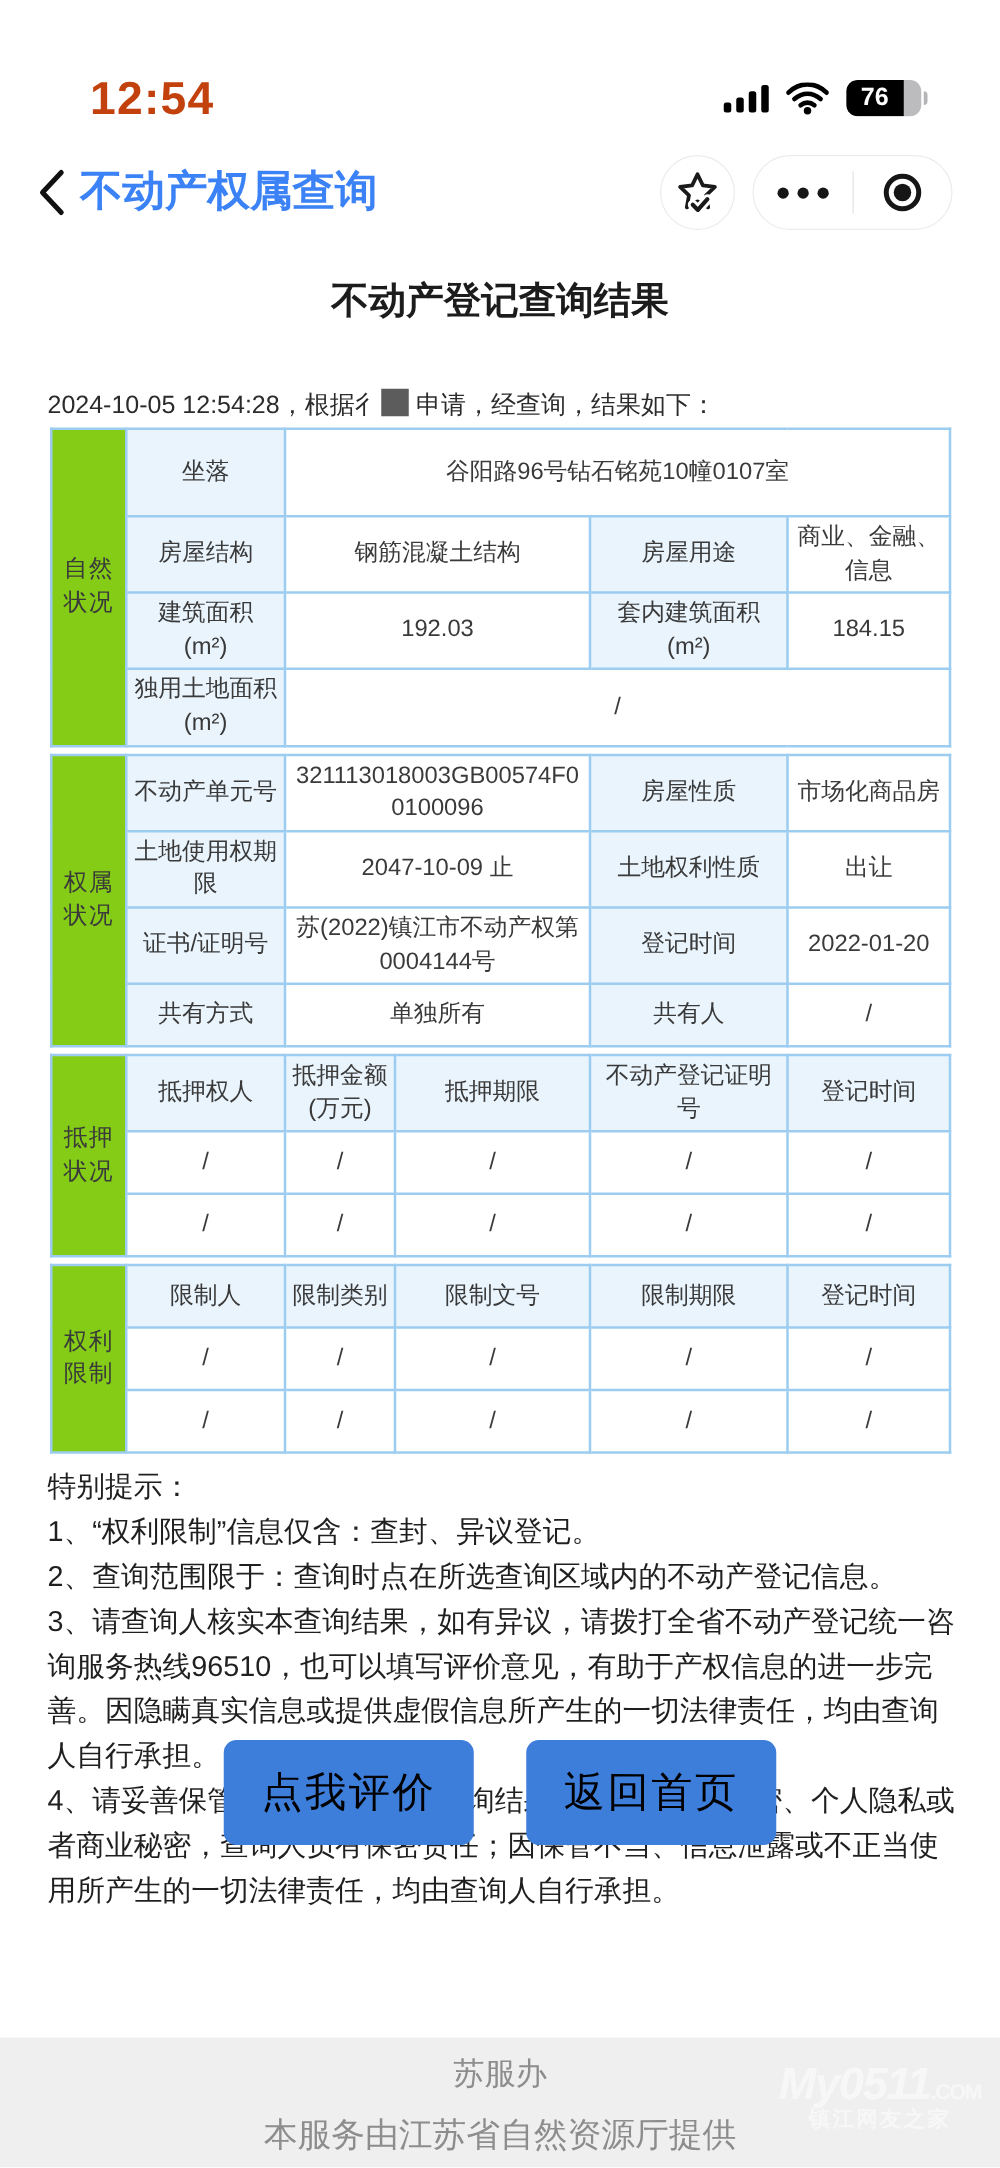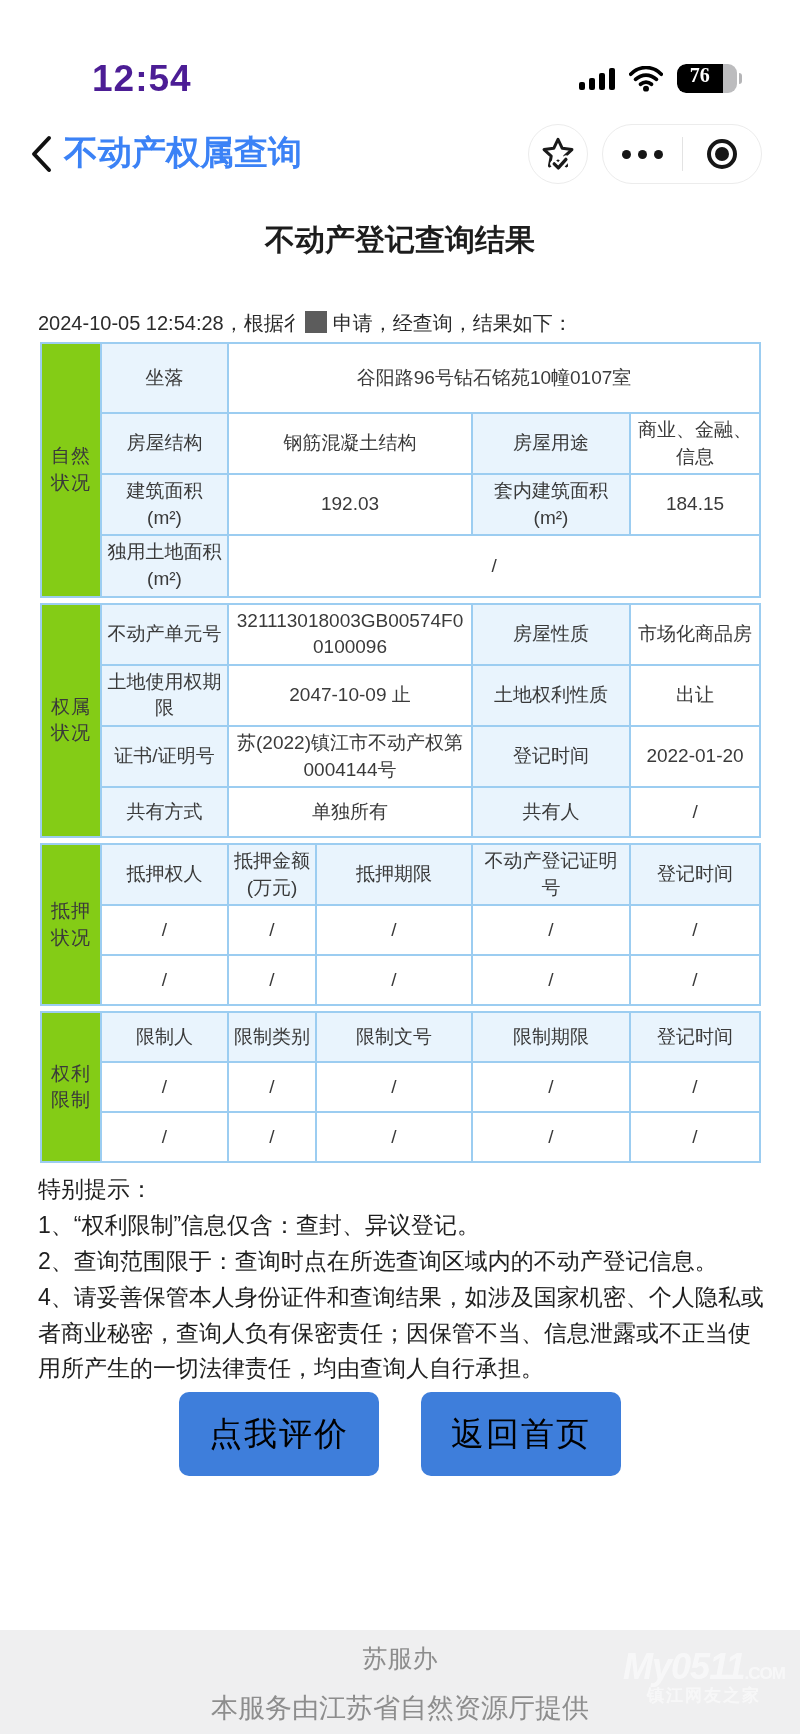--- a/index.html
+++ b/index.html
@@ -1,26 +1,26 @@
 <!DOCTYPE html>
 <html><head>
 <meta charset="utf-8">
 <style>
   * { margin:0; padding:0; box-sizing:border-box; }
   html,body { width:800px; height:1734px; }
   body { position:relative; background:#ffffff; font-family:"Liberation Sans", sans-serif; color:#222; overflow:hidden; }
 
   
-  .time { position:absolute; left:92px; top:58px; font-size:37px; font-weight:700; color:#4c1d95; letter-spacing:1px; }
+  .time { position:absolute; left:72px; top:58px; font-size:37px; font-weight:700; color:#c2410c; letter-spacing:1px; }
   .status-icons { position:absolute; right:58px; top:64px; display:flex; align-items:center; gap:14px; }
   .sigbars { display:flex; align-items:flex-end; gap:4px; height:22px; }
   .sigbars i { display:block; width:6px; background:#000; border-radius:2px; }
   .battery { position:relative; width:60px; height:29px; border-radius:9px; background:#bcbcbe; overflow:hidden; }
   .battery .fill { position:absolute; left:0; top:0; bottom:0; width:76%; background:#000; border-radius:9px 0 0 9px;
-                   display:flex; justify-content:center; color:#fff; font-size:20px; font-weight:700;font-family:Liberation Serif, serif; }
+                   display:flex; align-items:center; justify-content:center; color:#fff; font-size:20px; font-weight:700; }
   .battery-nub { width:3px; height:11px; background:#b5b5b7; border-radius:0 3px 3px 0; margin-left:-12px; }
 
   
   .navbar { position:absolute; left:0; top:108px; width:800px; height:92px; background:#fff; }
   .back { position:absolute; left:28px; top:26px; width:26px; height:40px; cursor:pointer; }
   .nav-title { position:absolute; left:64px; top:22px; font-size:34px; font-weight:700; color:#3b82f6; }
   .fav-btn { position:absolute; left:528px; top:16px; width:60px; height:60px; border:1px solid #ececec; border-radius:50%;
              background:#fff; display:flex; align-items:center; justify-content:center; }
   .capsule { position:absolute; left:602px; top:16px; width:160px; height:60px; border:1px solid #ececec; border-radius:30px;
              background:#fff; display:flex; align-items:center; }
@@ -274,20 +274,21 @@
       <td class="val">/</td>
     </tr>
   </tbody>
     </table>
 </div>
 
 <div class="notes">
   <div>特别提示：</div>
   <div>1、“权利限制”信息仅含：查封、异议登记。</div>
   <div>2、查询范围限于：查询时点在所选查询区域内的不动产登记信息。</div>
+  <div>3、请查询人核实本查询结果，如有异议，请拨打全省不动产登记统一咨询服务热线96510，也可以填写评价意见，有助于产权信息的进一步完善。因隐瞒真实信息或提供虚假信息所产生的一切法律责任，均由查询人自行承担。</div>
   <div>4、请妥善保管本人身份证件和查询结果，如涉及国家机密、个人隐私或者商业秘密，查询人负有保密责任；因保管不当、信息泄露或不正当使用所产生的一切法律责任，均由查询人自行承担。</div>
 </div>
 
 <div class="btn-row">
   <button class="blue-btn">点我评价</button>
   <button class="blue-btn">返回首页</button>
 </div>
 
 <div class="footer">
   <div class="app">苏服办</div>

